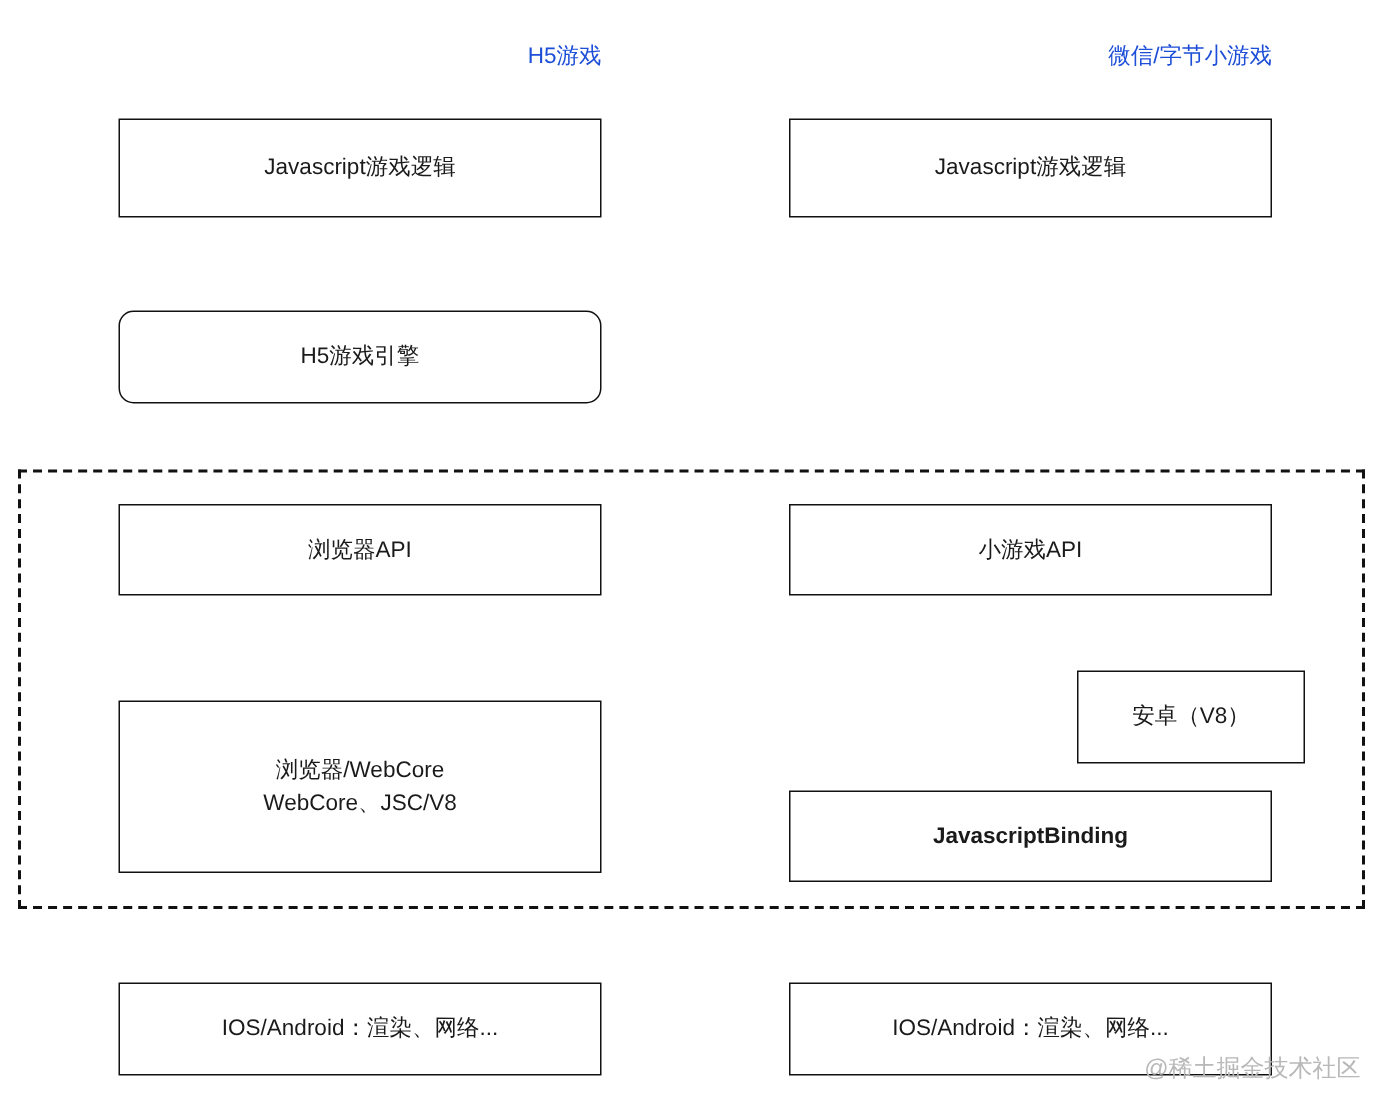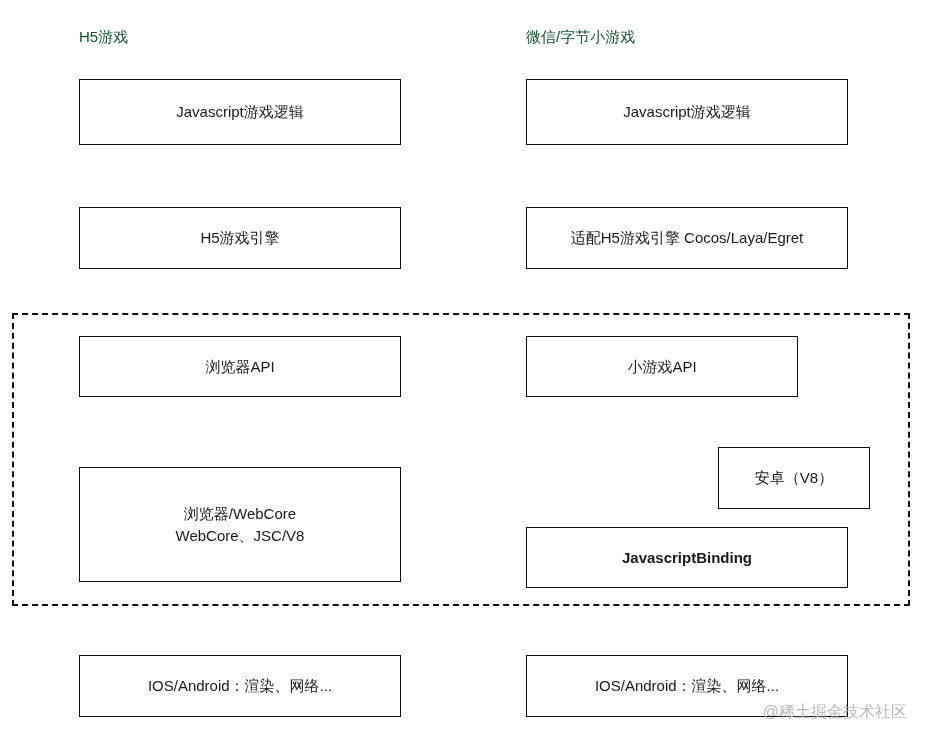--- a/index.html
+++ b/index.html
@@ -16,22 +16,22 @@
     overflow: hidden;
   }
   .canvas {
     position: relative;
     width: 925px;
     height: 737px;
   }
   .col-title {
     position: absolute;
     font-size: 15px;
-    color: #14532d;
-    text-align: left;
+    color: #1d4ed8;
+    text-align: right;
     white-space: nowrap;
   }
   .box {
     position: absolute;
     border: 1px solid #111111;
     background: #ffffff;
     box-sizing: border-box;
     display: flex;
     align-items: center;
     justify-content: center;
@@ -55,29 +55,29 @@
     font-size: 16px;
     color: #b8b8b8;
     white-space: nowrap;
   }
   
   #title-left  { left: 79px;  top: 28px;  width: 322px; }
   #title-right { left: 526px; top: 28px;  width: 322px; }
 
   
   #left-js      { left: 79px;  top: 79px;  width: 322px; height: 66px; }
-  #left-engine  { left: 79px;  top: 207px; width: 322px; height: 62px; }
+  #left-engine  { left: 79px;  top: 207px; width: 322px; height: 62px; border-radius: 10px; }
   #left-api     { left: 79px;  top: 336px; width: 322px; height: 61px; }
   #left-browser { left: 79px;  top: 467px; width: 322px; height: 115px; }
   #left-os      { left: 79px;  top: 655px; width: 322px; height: 62px; }
 
   
   #right-js       { left: 526px; top: 79px;  width: 322px; height: 66px; }
   #right-engine   { left: 526px; top: 207px; width: 322px; height: 62px; }
-  #right-api      { left: 526px; top: 336px; width: 272px; height: 61px; }
+  #right-api      { left: 526px; top: 336px; width: 322px; height: 61px; }
   #right-ios      { left: 526px; top: 447px; width: 128px; height: 62px; }
   #right-android  { left: 718px; top: 447px; width: 152px; height: 62px; }
   #right-jsb      { left: 526px; top: 527px; width: 322px; height: 61px; font-weight: bold; }
   #right-os       { left: 526px; top: 655px; width: 322px; height: 62px; }
 
   #dashed-box { left: 12px; top: 313px; width: 898px; height: 293px; }
 
   #watermark-1 { right: 18px; bottom: 14px; }
 </style>
 </head>
@@ -99,21 +99,20 @@
 
   <div class="box" id="left-browser">
     <span class="multiline">浏览器/WebCore
 WebCore、JSC/V8</span>
   </div>
 
   <div class="box" id="left-os">IOS/Android：渲染、网络...</div>
 
   <div class="box" id="right-js">Javascript游戏逻辑</div>
 
-  <div class="box" id="right-engine">适配H5游戏引擎 Cocos/Laya/Egret</div>
 
   <div class="box" id="right-api">小游戏API</div>
 
 
   <div class="box" id="right-android">安卓（V8）</div>
 
   <div class="box" id="right-jsb">JavascriptBinding</div>
 
   <div class="box" id="right-os">IOS/Android：渲染、网络...</div>
 

